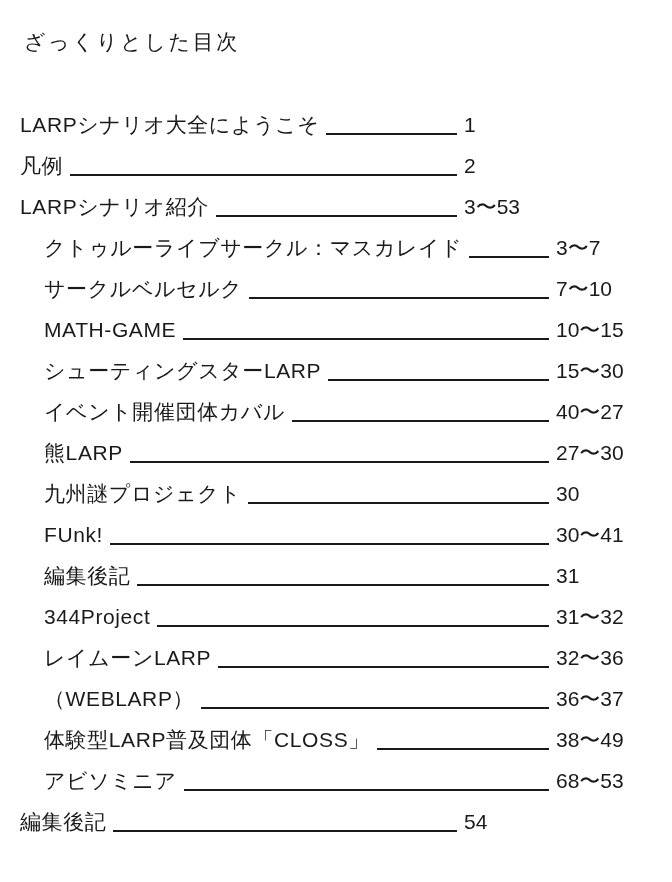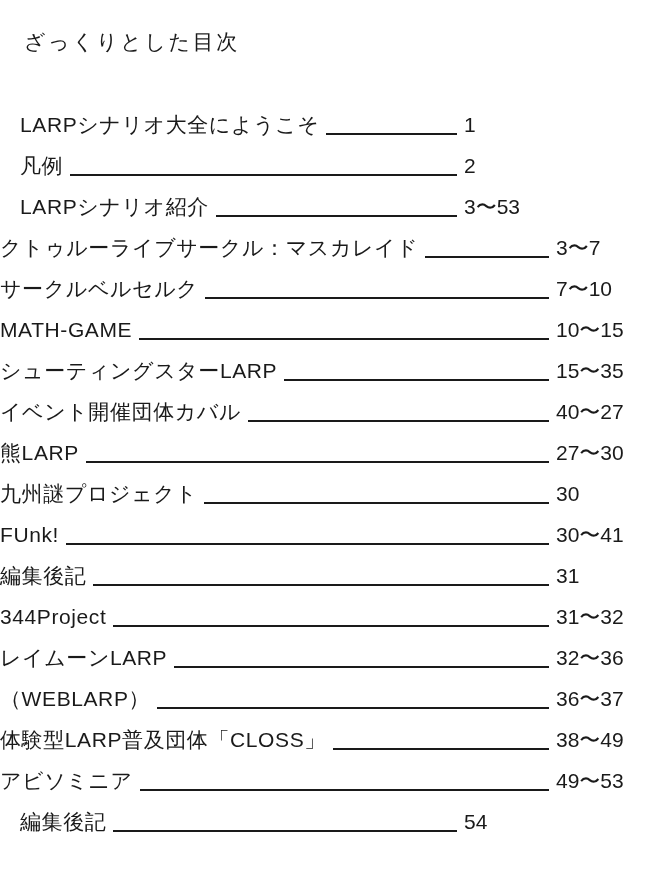--- a/index.html
+++ b/index.html
@@ -79,20 +79,21 @@
     padding-left: 20px;
     padding-right: 0;
   }
   .toc-row.level-0 .page-num {
     width: 208px;
     text-align: left;
   }
 
   
   .toc-row.level-1 {
+    padding-left: 44px;
     padding-right: 0;
   }
   .toc-row.level-1 .page-num {
     width: 116px;
     text-align: left;
   }
 
   
   .label-jp {
     letter-spacing: 0.6px;
@@ -132,21 +133,21 @@
         <span class="page-num">7〜10</span>
       </div>
       <div class="toc-row level-1">
         <span class="label label-jp">MATH-GAME</span>
         <span class="leader"></span>
         <span class="page-num">10〜15</span>
       </div>
       <div class="toc-row level-1">
         <span class="label label-jp">シューティングスターLARP</span>
         <span class="leader"></span>
-        <span class="page-num">15〜35</span>
+        <span class="page-num">15〜30</span>
       </div>
       <div class="toc-row level-1">
         <span class="label label-jp">イベント開催団体カバル</span>
         <span class="leader"></span>
         <span class="page-num">40〜27</span>
       </div>
       <div class="toc-row level-1">
         <span class="label label-jp">熊LARP</span>
         <span class="leader"></span>
         <span class="page-num">27〜30</span>
@@ -182,21 +183,21 @@
         <span class="page-num">36〜37</span>
       </div>
       <div class="toc-row level-1">
         <span class="label label-jp">体験型LARP普及団体「CLOSS」</span>
         <span class="leader"></span>
         <span class="page-num">38〜49</span>
       </div>
       <div class="toc-row level-1">
         <span class="label label-jp">アビソミニア</span>
         <span class="leader"></span>
-        <span class="page-num">49〜53</span>
+        <span class="page-num">68〜53</span>
       </div>
       <div class="toc-row level-0">
         <span class="label label-jp">編集後記</span>
         <span class="leader"></span>
         <span class="page-num">54</span>
       </div>
     </div>
 
 </div>
 

